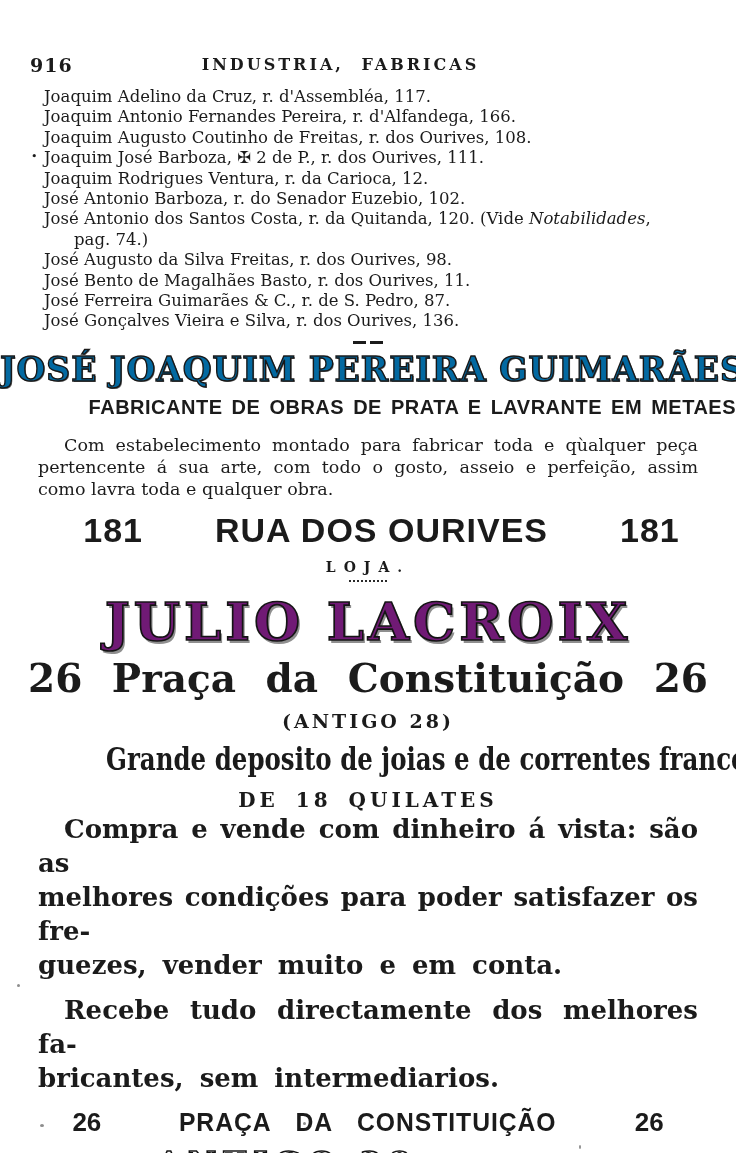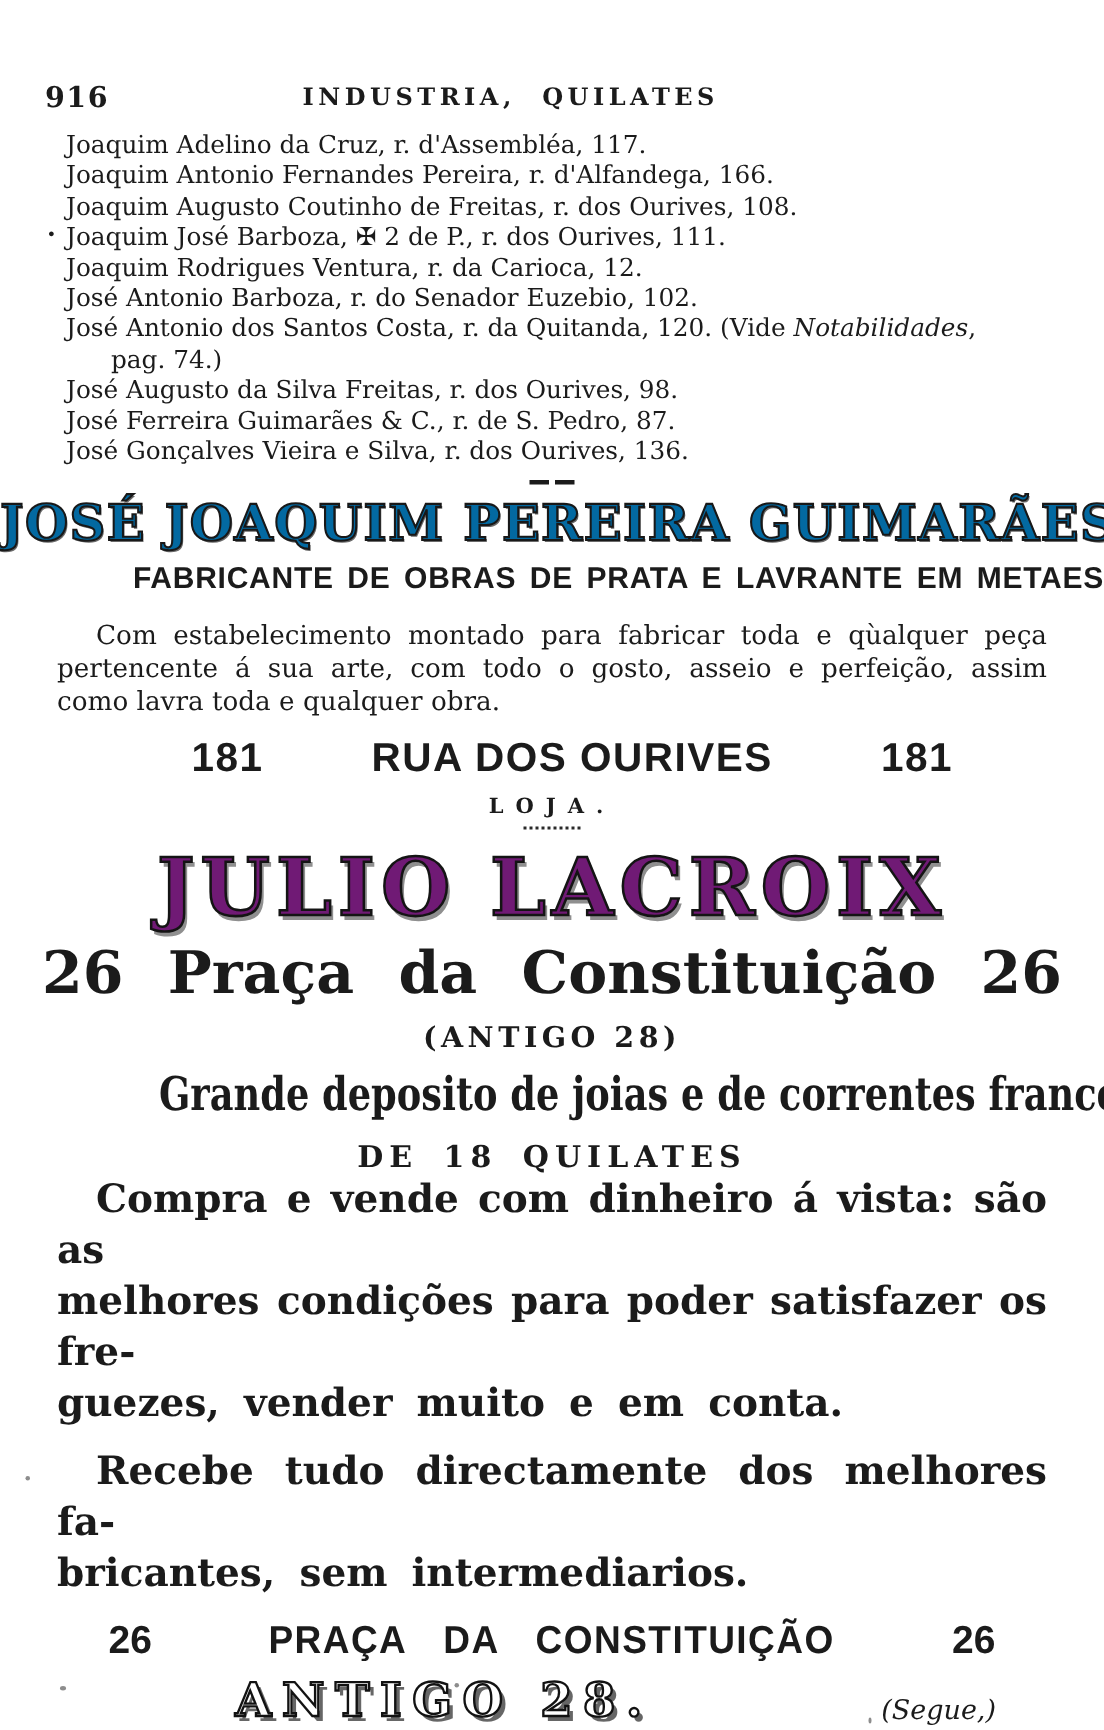--- a/index.html
+++ b/index.html
@@ -48,21 +48,21 @@
   .body-para{margin:15px 38px 0 38px;font-size:17.5px;line-height:22px;}
   .jline{text-align:justify;text-align-last:justify;}
   .first-line{text-indent:26px;}
   .plain-line{text-align:left;text-align-last:auto;}
 
   
   .addr-row{
     display:flex;justify-content:center;align-items:flex-start;gap:72px;
     margin-top:11px;
     font-family:"Liberation Sans", sans-serif;
-    font-size:27px;font-weight:700;letter-spacing:1px;padding-left:27px;
+    font-size:34px;font-weight:700;letter-spacing:1px;padding-left:27px;
   }
   .loja{margin-top:9px;text-align:center;font-size:14px;font-weight:700;letter-spacing:8px;}
   .loja-rule{width:38px;border-top:2px dotted #2a2a2a;margin:5px auto 0 auto;}
 
   
   .lacroix{
     margin-top:8px;text-align:center;white-space:nowrap;
     font-size:53px;font-weight:700;letter-spacing:4px;
     color:#701a75;-webkit-text-stroke:1.7px #141414;
     text-shadow:2px 3px 0 #8f8f8f;
@@ -109,35 +109,36 @@
 
   .speck{position:absolute;background:#8d8d8d;border-radius:50%;}
 </style>
 </head>
 <body>
 
 <div class="page">
 
   <div class="header">
     <span class="page-num">916</span>
-    <span class="running-title">INDUSTRIA, QUILATES</span>
+    <span class="running-title">INDUSTRIA, FABRICAS</span>
   </div>
 
   <div class="directory">
     <div class="entry">Joaquim Adelino da Cruz, r. d'Assembléa, 117.</div>
     <div class="entry">Joaquim Antonio Fernandes Pereira, r. d'Alfandega, 166.</div>
     <div class="entry">Joaquim Augusto Coutinho de Freitas, r. dos Ourives, 108.</div>
     <div class="entry"><span class="mdot">•</span><span>Joaquim José Barboza, ✠ 2 de P., r. dos Ourives, 111.</span></div>
     <div class="entry">Joaquim Rodrigues Ventura, r. da Carioca, 12.</div>
     <div class="entry">José Antonio Barboza, r. do Senador Euzebio, 102.</div>
     <div class="entry">
       <span>José Antonio dos Santos Costa, r. da Quitanda, 120. (Vide </span><span class="it">Notabilidades</span><span>,</span>
       <span class="cont">pag. 74.)</span>
     </div>
     <div class="entry">José Augusto da Silva Freitas, r. dos Ourives, 98.</div>
+    <div class="entry">José Bento de Magalhães Basto, r. dos Ourives, 11.</div>
     <div class="entry">José Ferreira Guimarães &amp; C., r. de S. Pedro, 87.</div>
     <div class="entry">José Gonçalves Vieira e Silva, r. dos Ourives, 136.</div>
   </div>
 
   <div class="divider">
       <span></span>
       <span></span>
     </div>
 
   <div class="ornate-title">JOSÉ JOAQUIM PEREIRA GUIMARÃES</div>

